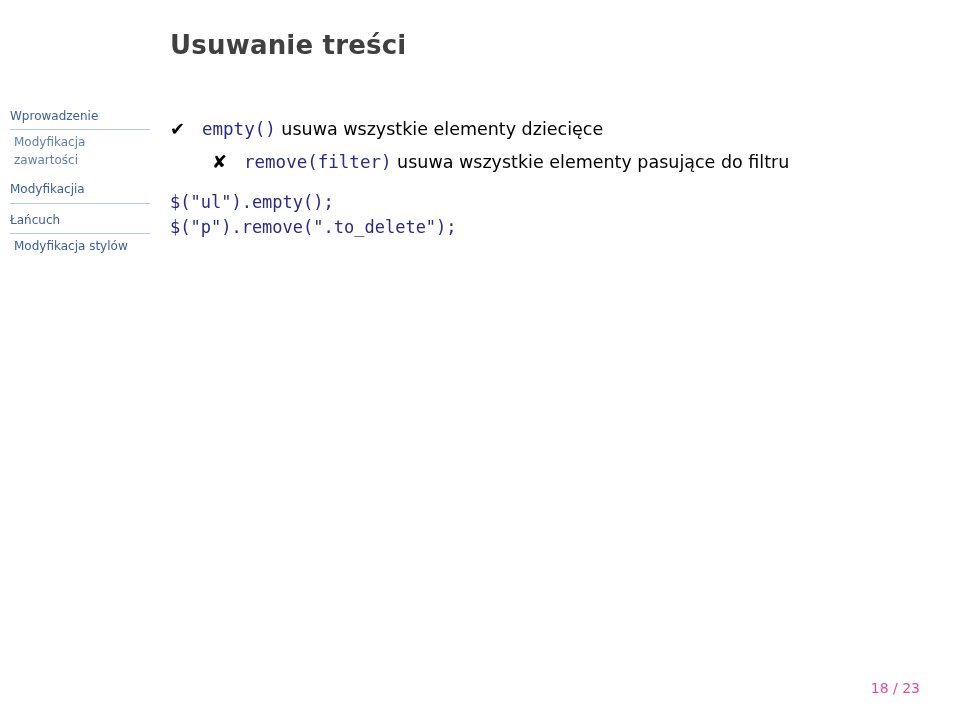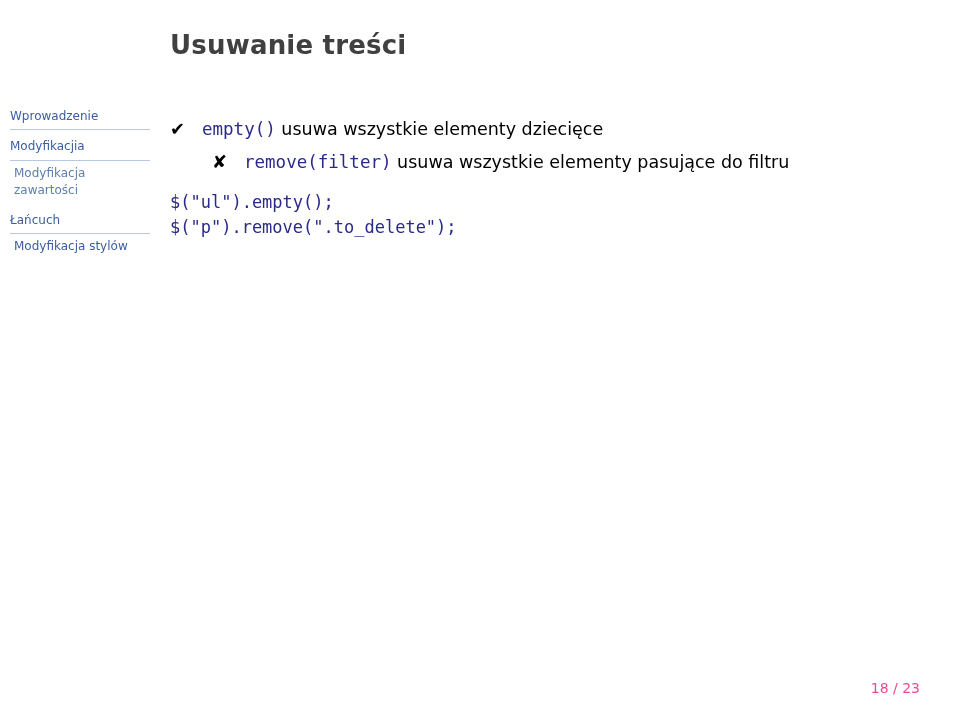--- a/index.html
+++ b/index.html
@@ -85,22 +85,22 @@
     color: #ec4899;
   }
 </style>
 </head>
 <body>
 
 <div class="slide">
 
   <div class="sidebar">
     <span class="item top">Wprowadzenie</span>
+    <span class="item sub active">Modyfikacja zawartości</span>
     <span class="item top">Modyfikacjia</span>
-    <span class="item sub active">Modyfikacja zawartości</span>
     <span class="item top">Łańcuch</span>
     <span class="item sub">Modyfikacja stylów</span>
   </div>
 
   <div class="main">
     <div class="title">Usuwanie treści</div>
 
     <div class="content">
 
       <div class="bullet-row">

